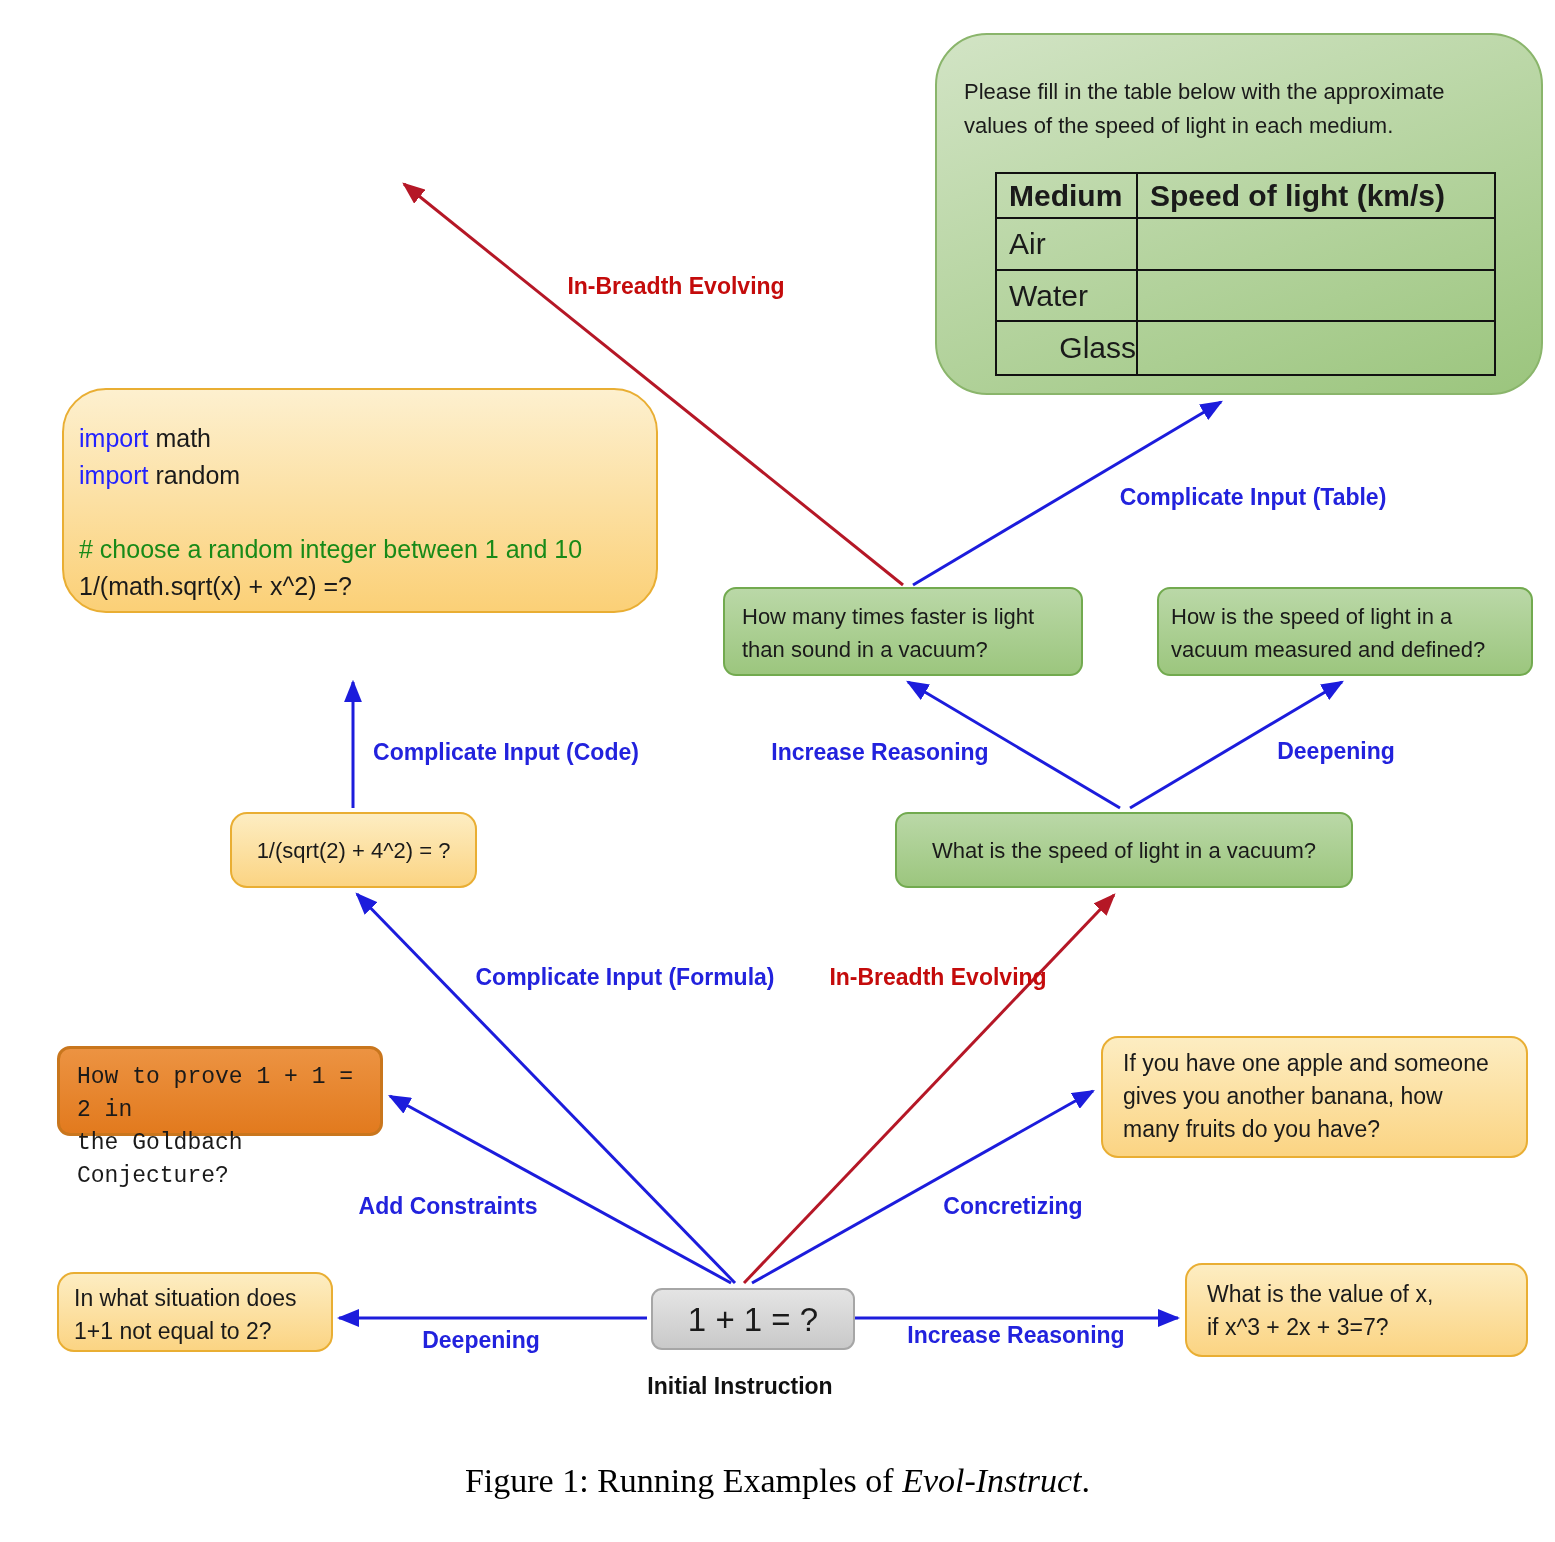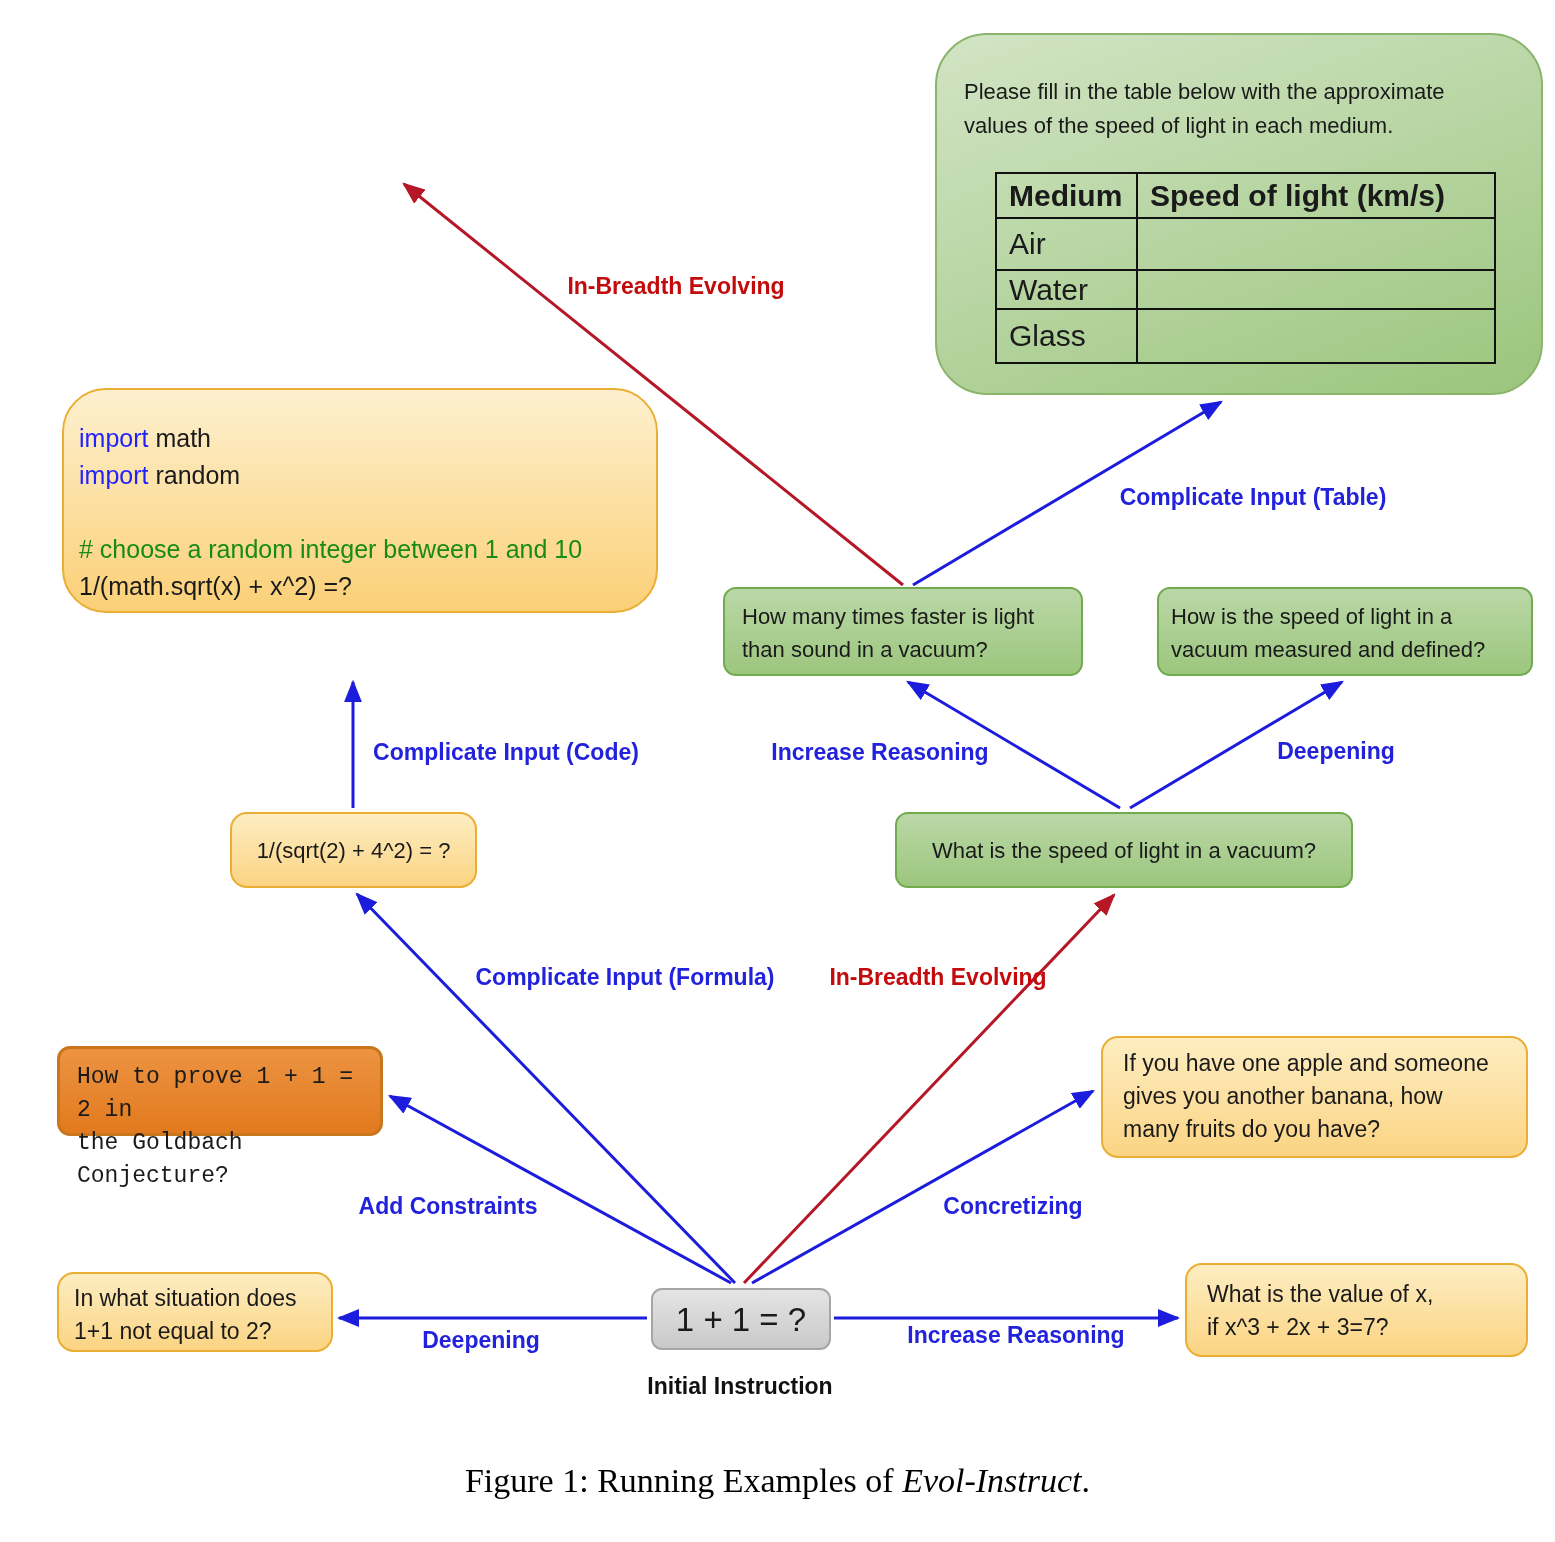--- a/index.html
+++ b/index.html
@@ -25,21 +25,21 @@
 
   .table-box{
     left:935px;top:33px;width:608px;height:362px;border-radius:52px;
     background:linear-gradient(160deg,#d2e4c5,#9bc57d);border:2px solid var(--green_big_border,#8ab56b);
     padding:40px 10px 0 27px;font-size:22px;line-height:34px;
   }
   .speed-table{position:absolute;left:58px;top:137px;border-collapse:collapse;table-layout:fixed;}
   .speed-table td{border:2px solid #111;padding:0 0 0 12px;vertical-align:middle;font-size:30px;}
   .speed-table .hdr td{font-weight:bold;}
   .c1{width:127px;} .c2{width:344px;}
-  .r0{height:45px;} .r1{height:52px;} .r2{height:39px;border-radius:18px;} .r3{height:54px;}
+  .r0{height:45px;} .r1{height:52px;} .r2{height:51px;border-radius:18px;} .r3{height:54px;text-align:right;}
 
   .code-box{
     left:62px;top:388px;width:596px;height:225px;border-radius:44px;
     background:linear-gradient(180deg,#fdf0cf,#fbd077);border:2px solid var(--yellow_border,#e9ae33);
     padding:30px 10px 0 15px;font-size:25px;line-height:37px;
   }
   .code-box .kw{color:var(--code_keyword,#2222ff);}
   .code-box .cmt{color:var(--code_comment,#188a18);}
   .code-box .blank{height:37px;}
 
@@ -61,21 +61,21 @@
   .value-box{left:1185px;top:1263px;width:343px;height:94px;padding:13px 6px 0 20px;}
 
   .goldbach-box{
     left:57px;top:1046px;width:326px;height:90px;border-radius:13px;
     background:linear-gradient(180deg,#ec9342,#e27a1e);border:3px solid var(--orange_border,#c9761d);
     padding:12px 6px 0 17px;
     font-family:Liberation Mono, monospace;
   }
 
   .init-box{
-    left:651px;top:1288px;width:180px;height:62px;border-radius:11px;
+    left:651px;top:1288px;width:204px;height:62px;border-radius:11px;
     background:linear-gradient(180deg,#e4e4e4,#c9c9c9);border:2px solid var(--gray_border,#a6a6a6);
     display:flex;align-items:center;justify-content:center;font-size:33px;
   }
 
   .lbl{
     position:absolute;transform:translateX(-50%);white-space:nowrap;
     font-weight:bold;font-size:23px;line-height:24px;
   }
   .lbl.b{color:var(--label_blue,#2222dd);}
   .lbl.r{color:var(--label_red,#c40b0b);}

